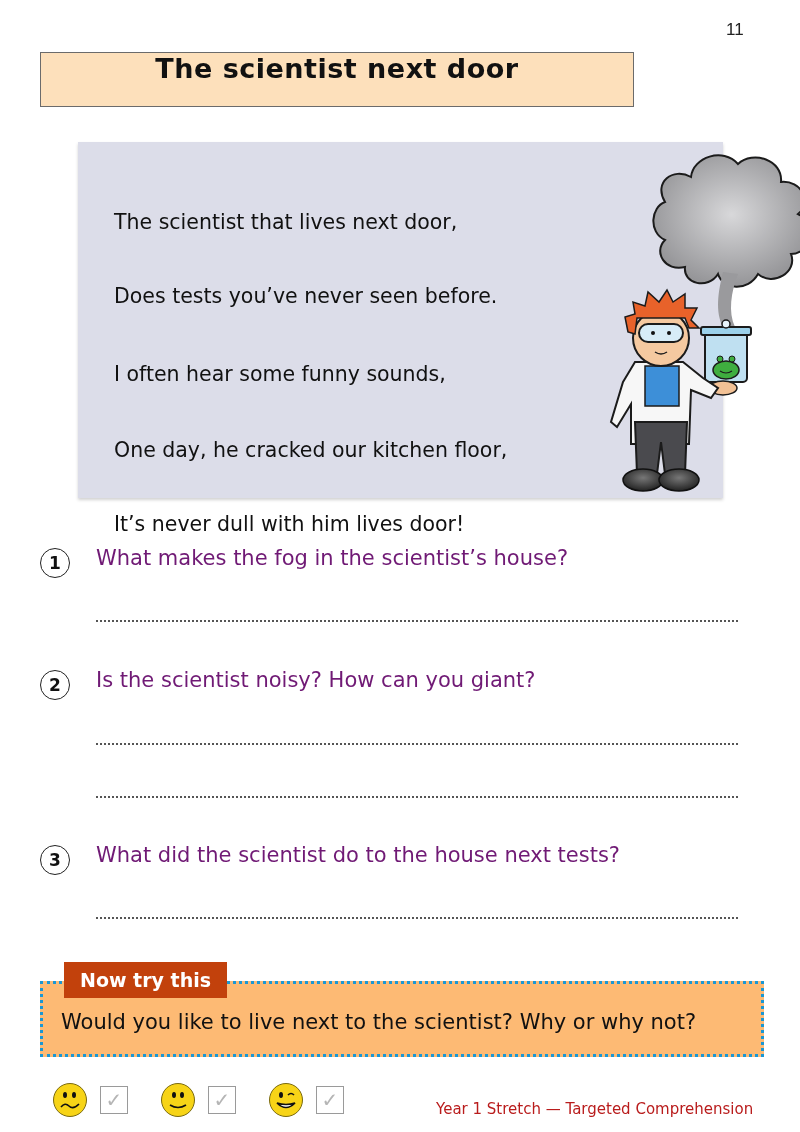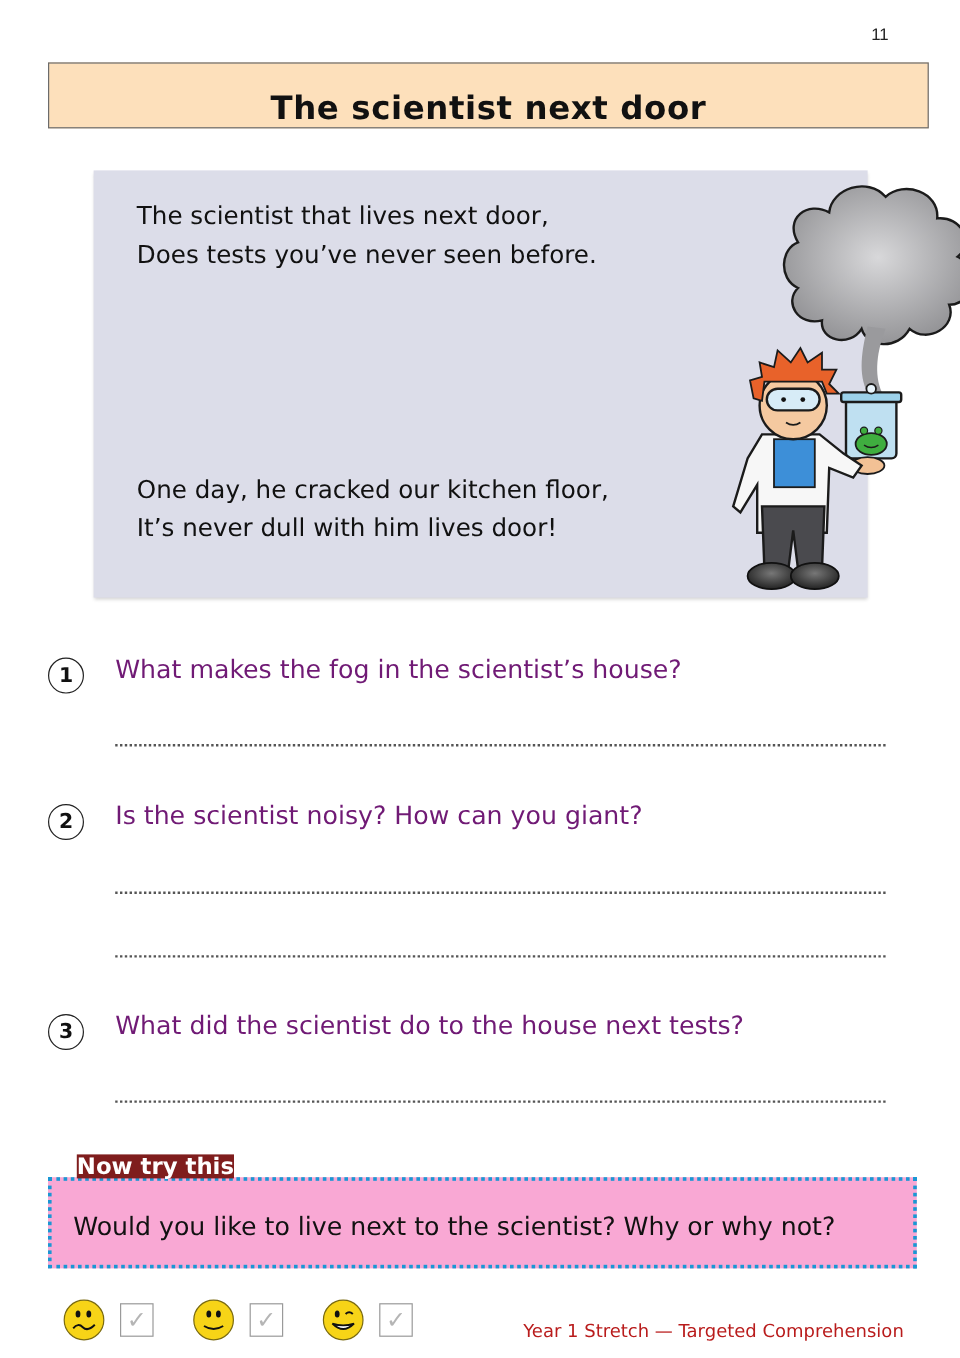--- a/index.html
+++ b/index.html
@@ -1,57 +1,57 @@
 <!DOCTYPE html>
 <html><head>
 <meta charset="utf-8">
 <style>
   * { box-sizing: border-box; margin: 0; padding: 0; }
   html, body { width: 800px; height: 1132px; background: #ffffff; overflow: hidden; }
   body { position: relative; font-family: "DejaVu Sans", sans-serif; color: #1a1a1a; }
 
-  .page-number { position: absolute; top: 20px; left: 726px; font-size: 14px; color: #222; font-family: "Liberation Sans", sans-serif; }
+  .page-number { position: absolute; top: 20px; left: 726px; font-size: 17px; color: #222; font-family: "Liberation Sans", sans-serif; }
 
   .title-bar {
-    position: absolute; left: 40px; top: 52px; width: 734px; height: 55px;
+    position: absolute; left: 40px; top: 52px; width: 594px; height: 55px;
     background: #fde0bb; border: 1px solid #6b6b6b;
-    display: flex; align-items: flex-end; justify-content: center;
+    display: flex; align-items: flex-start; justify-content: center;
   }
   .title-bar h1 { font-family: "DejaVu Sans", sans-serif; font-weight: bold; font-size: 27px; letter-spacing: 0.5px; color: #111; }
 
   .passage {
     position: absolute; left: 78px; top: 142px; width: 645px; height: 356px;
     background: #dcdde9;
     box-shadow: 0 2px 3px rgba(0,0,0,0.18);
   }
   .stanza { position: absolute; left: 36px; }
-  .stanza div { font-size: 20.5px; line-height: 32px; color: #111; white-space: nowrap; }
+  .stanza div { font-size: 20.5px; line-height: 32px; color: #111; white-space: nowrap; margin-top: 42px; }
 
   .illustration { position: absolute; left: 495px; top: 0; width: 270px; height: 356px; }
 
   .question { position: absolute; left: 40px; }
   .qnum {
     position: absolute; left: 0; top: 0; width: 30px; height: 30px;
     border: 1.6px solid #222; border-radius: 50%;
     display: flex; align-items: center; justify-content: center;
     font-weight: bold; font-size: 17px; color: #111;
   }
   .qtext { position: absolute; left: 56px; top: -2px; font-size: 21px; white-space: nowrap; color: #701a75; }
   .answer-line {
     position: absolute; left: 96px; width: 642px; height: 0;
     border-bottom: 2px dotted #555;
   }
 
   .now-try {
     position: absolute; left: 40px; top: 981px; width: 724px; height: 76px;
-    background: #f9a8d4; border: 3px dotted #1a97d4;
+    background: #fdba74; border: 3px dotted #1a97d4;
   }
   .now-try-label {
-    position: absolute; left: 64px; top: 962px; height: 20px; padding: 0 0;
-    background: #7f1d1d; color: #fff; font-weight: bold; font-size: 19px;
+    position: absolute; left: 64px; top: 962px; height: 36px; padding: 0 16px;
+    background: #c2410c; color: #fff; font-weight: bold; font-size: 19px;
     display: flex; align-items: center;
   }
   .now-try-text { position: absolute; left: 18px; top: 26px; font-size: 21px; white-space: nowrap; color: #111; }
 
   .rating { position: absolute; top: 1082px; display: flex; align-items: center; gap: 12px; }
   .face { width: 36px; height: 36px; }
   .tickbox {
     width: 28px; height: 28px; border: 1.5px solid #9a9a9a; background: #fff;
     display: flex; align-items: center; justify-content: center; color: #b5b5b5; font-size: 20px;
   }
@@ -65,20 +65,21 @@
 <div class="title-bar">
   <h1>The scientist next door</h1>
 </div>
 
 <div class="passage">
   <div class="stanza" style="top:22px;">
     <div>The scientist that lives next door,</div>
     <div>Does tests you’ve never seen before.</div>
   </div>
   <div class="stanza" style="top:174px;">
+    <div>I often hear some funny sounds,</div>
   </div>
   <div class="stanza" style="top:250px;">
     <div>One day, he cracked our kitchen floor,</div>
     <div>It’s never dull with him lives door!</div>
   </div>
 
   <svg class="illustration" viewBox="0 0 270 356">
     <defs>
       <radialGradient id="smoke" cx="50%" cy="45%" r="60%">
         <stop offset="0%" stop-color="#d8d8da"></stop>

